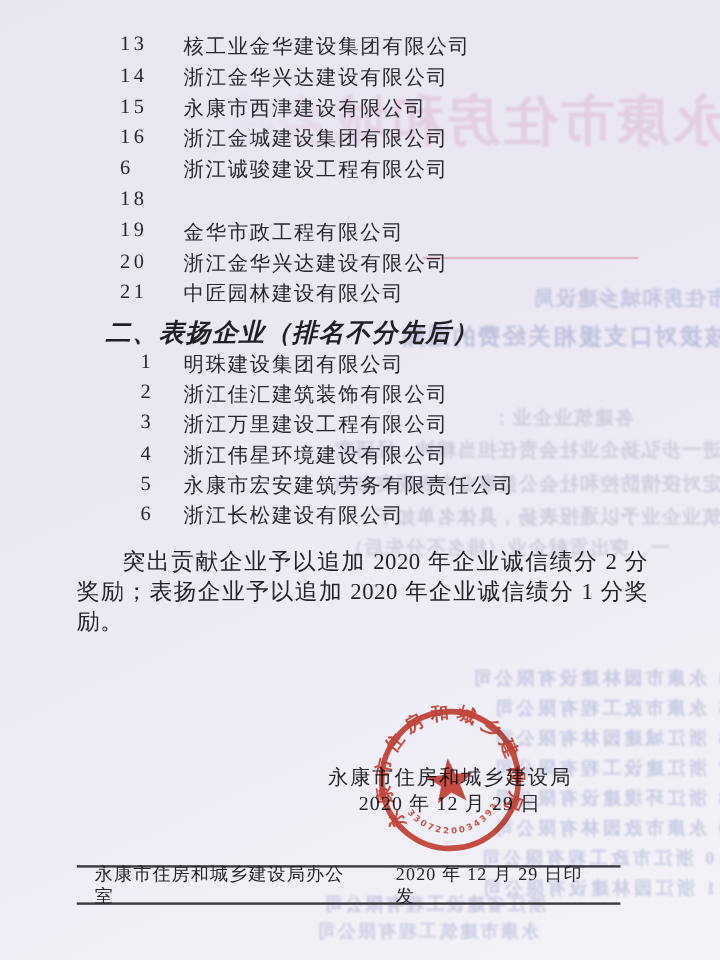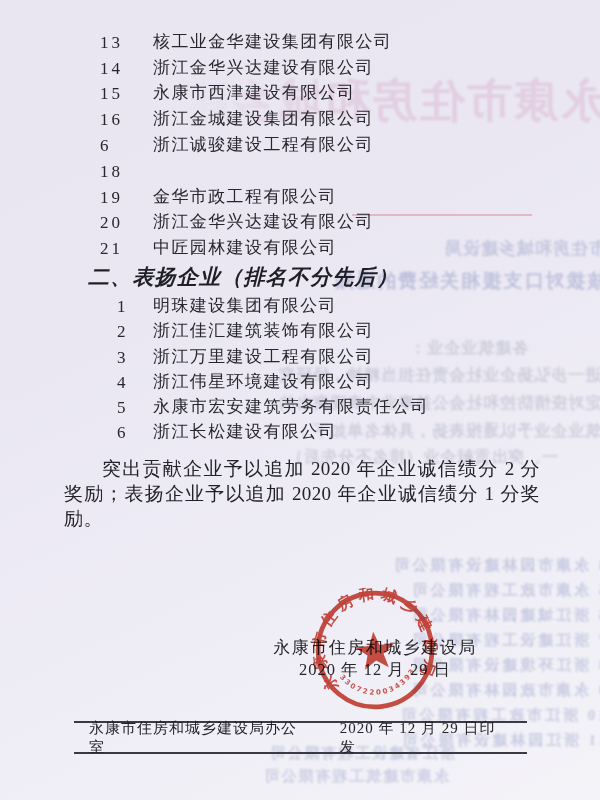--- a/index.html
+++ b/index.html
@@ -7,21 +7,21 @@
   .page{
     position:relative;width:600px;height:800px;overflow:hidden;
     background:linear-gradient(155deg,#e9e6f2 0%,#eae7f3 35%,#eeecf5 65%,#f4f3f8 100%);
     font-family:"Liberation Serif","DejaVu Serif",serif;
     color:#27262c;
   }
   
   .list{position:absolute;left:0;right:0;}
   #list-sec1{top:27px;}
   #list-sec2{top:292px;}
-  .row{display:flex;align-items:flex-end;font-size:17px;letter-spacing:1px;white-space:nowrap;}
+  .row{display:flex;align-items:flex-start;font-size:17px;letter-spacing:1px;white-space:nowrap;}
   #list-sec1 .row{height:25.8px;}
   #list-sec2 .row{height:25.2px;}
   #list-sec1 .num{margin-left:100px;width:53px;letter-spacing:3px;}
   #list-sec2 .num{margin-left:117px;width:36px;}
   .name{letter-spacing:1.4px;}
   
   .sec-heading{
     position:absolute;top:263px;left:88px;
     font-size:21px;font-weight:bold;letter-spacing:1.2px;white-space:nowrap;color:#1f1f25;font-style:italic;
   }
@@ -35,21 +35,21 @@
   .signature{position:absolute;top:637px;left:150px;width:450px;text-align:center;}
   .sig-org{font-size:17px;letter-spacing:1.5px;line-height:22px;}
   .sig-date{font-size:16.5px;letter-spacing:1px;line-height:21px;}
   
   .seal{
     position:absolute;left:312px;top:587px;width:126px;height:126px;
     transform:rotate(-6deg);mix-blend-mode:multiply;opacity:0.93;
   }
   
   .footer{
-    position:absolute;left:74px;top:721px;width:453px;height:29px;
+    position:absolute;left:64px;top:721px;width:453px;height:29px;
     border-top:2px solid #3a3a42;border-bottom:2px solid #3a3a42;
     display:flex;align-items:center;justify-content:space-between;
     font-size:15px;letter-spacing:1px;color:#242329;gap:34px;
   }
   .footer .f-left{margin-left:15px;}
   .footer .f-right{margin-right:21px;}
   
   .bleed{
     position:absolute;transform:scaleX(-1);filter:blur(0.9px);
     pointer-events:none;white-space:nowrap;font-weight:bold;

